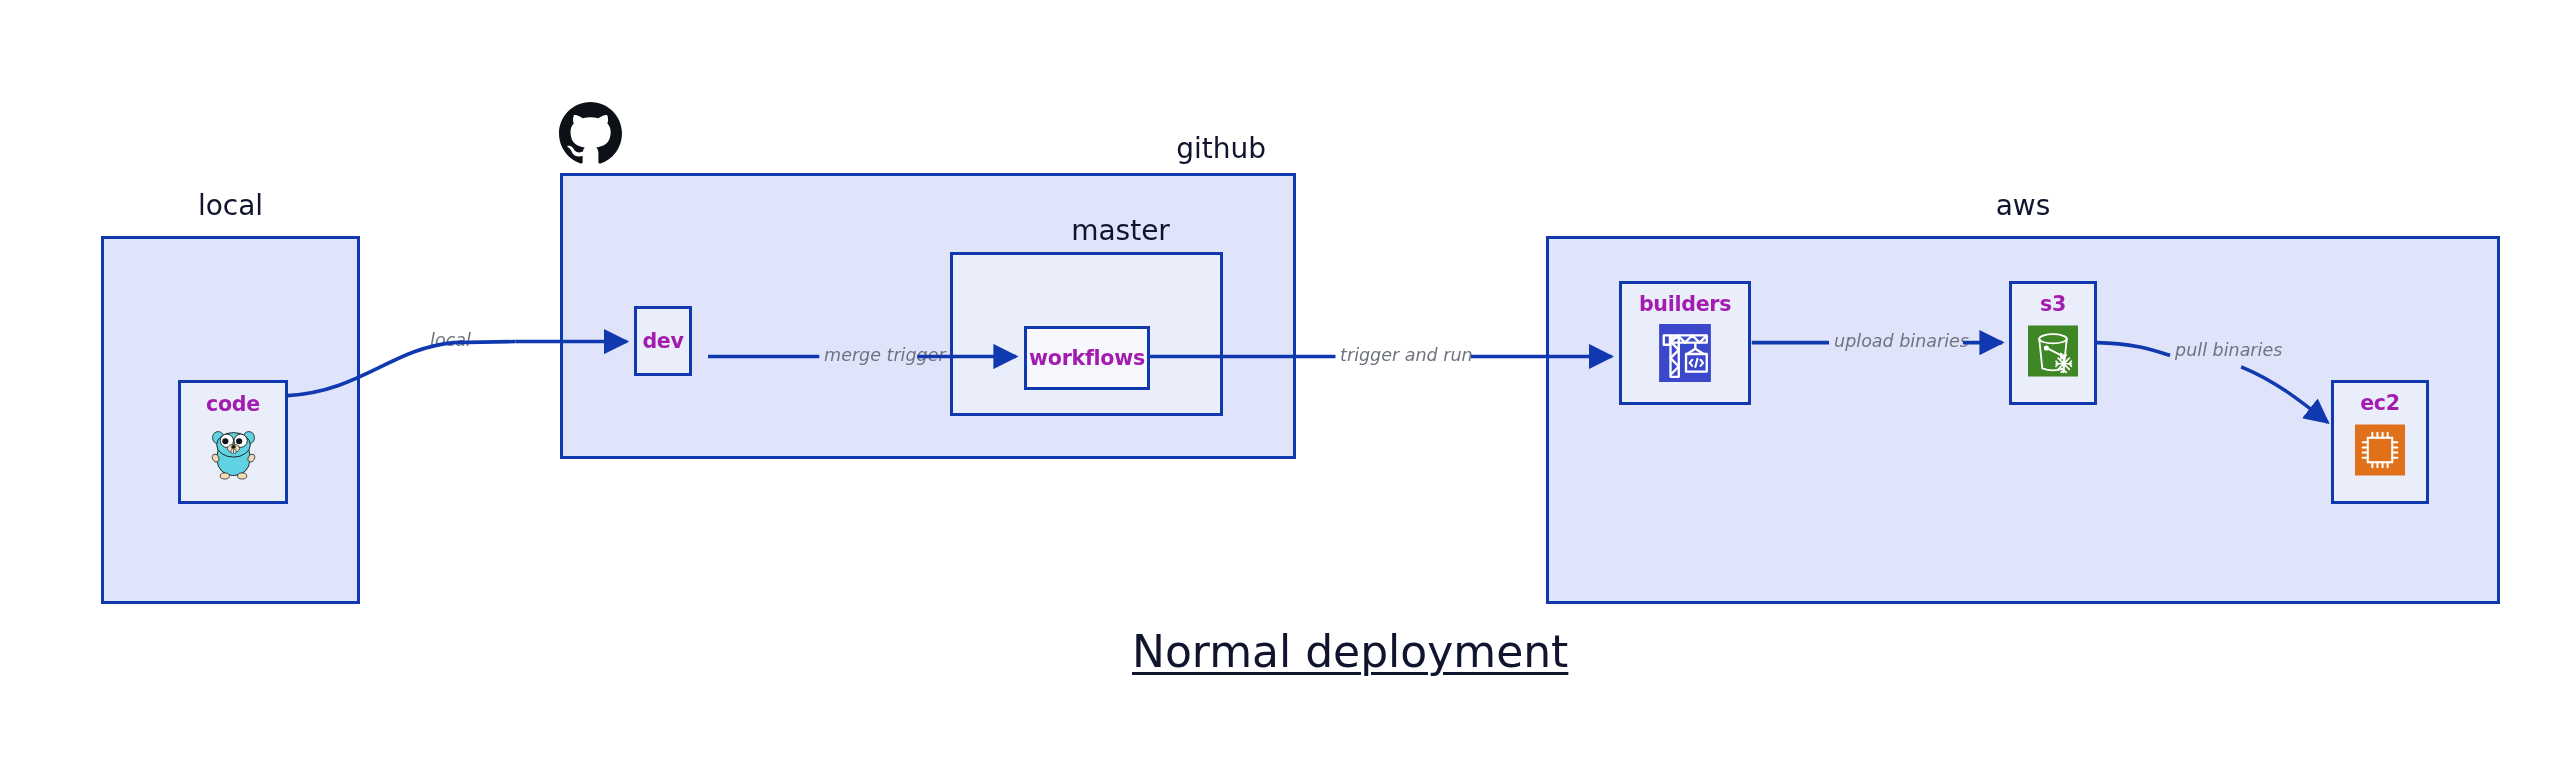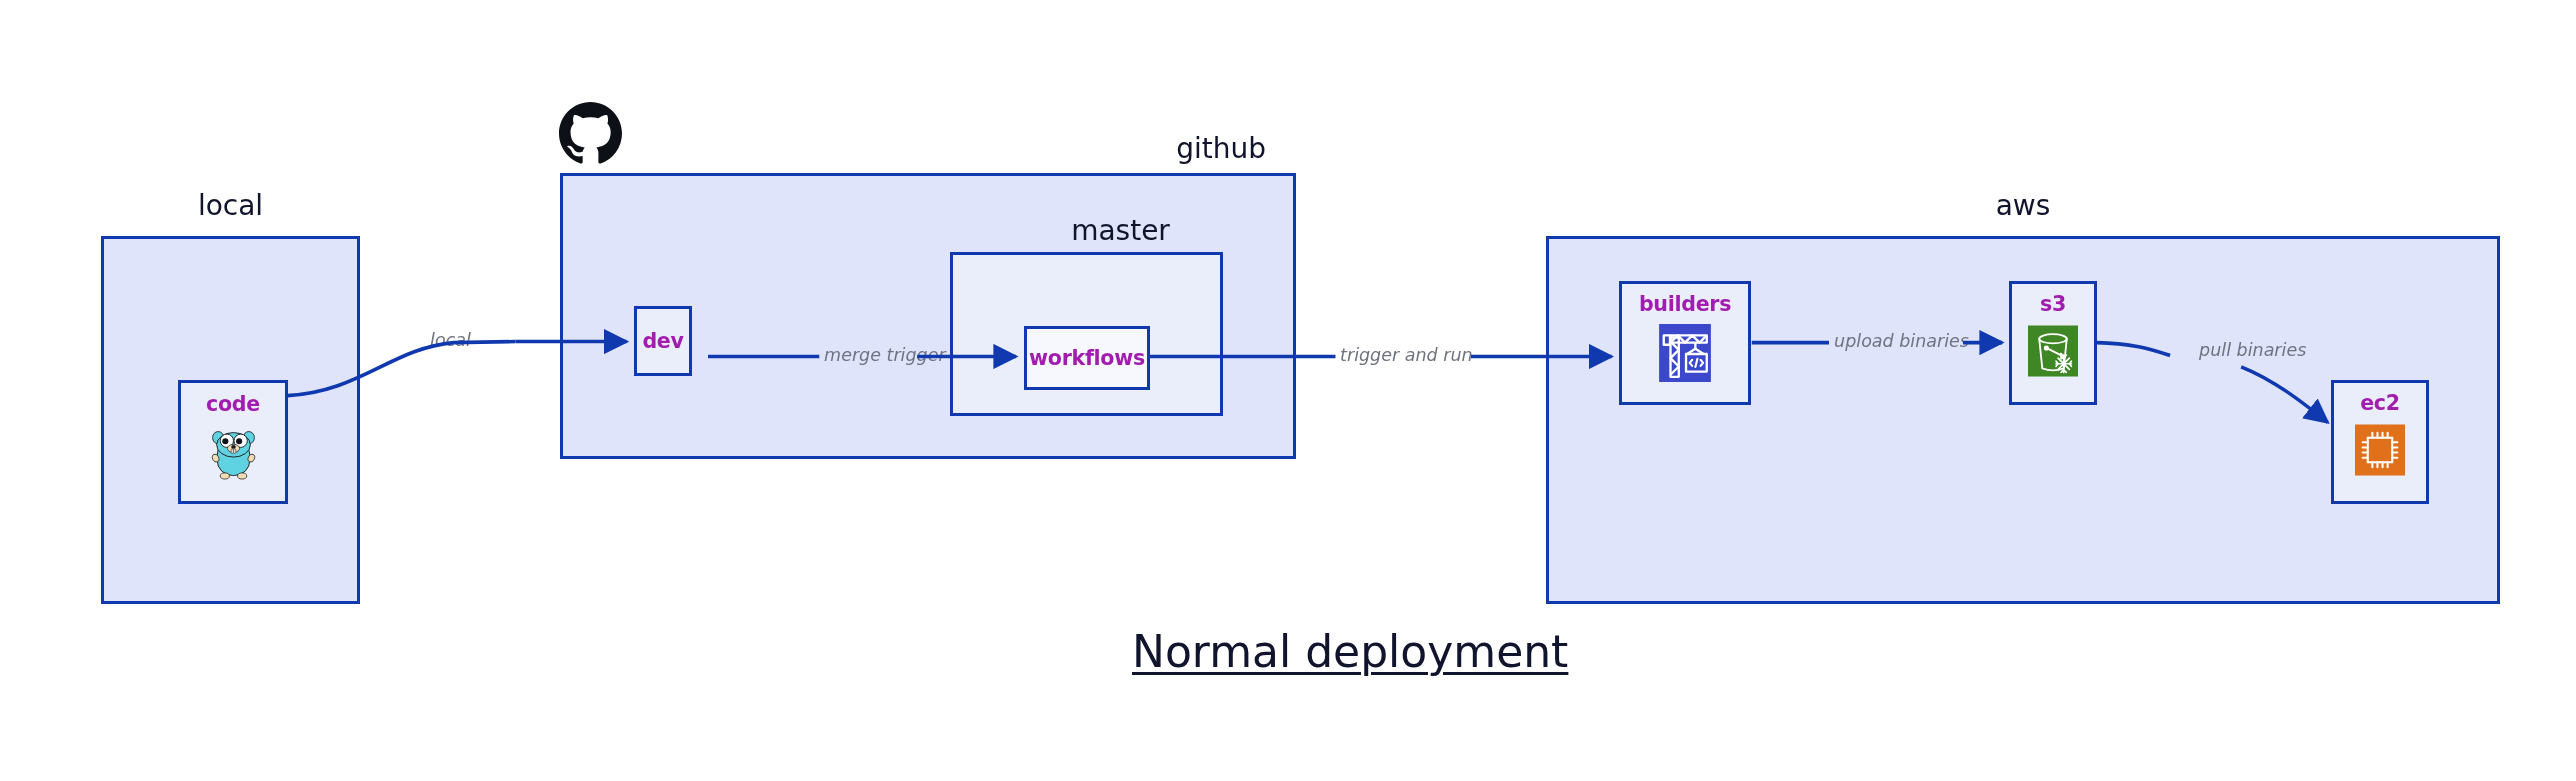--- a/index.html
+++ b/index.html
@@ -230,21 +230,21 @@
   </div>
 
   <div class="edge-label on-plain" style="left:427px;top:332px;">local</div>
 
   <div class="edge-label on-group" style="left:821px;top:347px;">merge trigger</div>
 
   <div class="edge-label on-plain" style="left:1337px;top:347px;background:#ffffff;">trigger and run</div>
 
   <div class="edge-label on-group" style="left:1831px;top:333px;">upload binaries</div>
 
-  <div class="edge-label on-group" style="left:2172px;top:342px;margin-left:24px;">pull binaries</div>
+  <div class="edge-label on-group" style="left:2172px;top:342px;">pull binaries</div>
 
   <svg id="wires" viewBox="0 0 5054 1516">
     <defs>
       <marker id="arrow" viewBox="0 0 10 10" refX="9" refY="5" markerWidth="7" markerHeight="7" orient="auto-start-reverse">
         <path d="M 0 0 L 10 5 L 0 10 z" fill="#1039b0"></path>
       </marker>
     </defs>
     <g stroke="#1039b0" stroke-width="7" fill="none">
 
       <path d="M 558 768 C 700 760 760 676 880 665 L 1000 663"></path>

